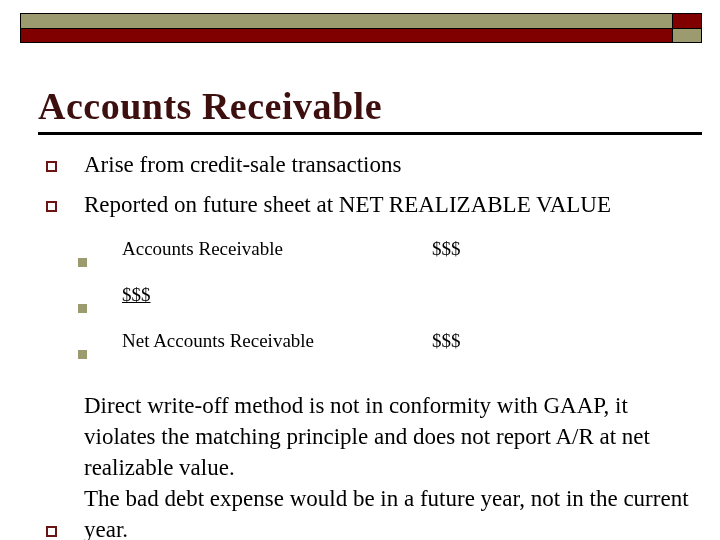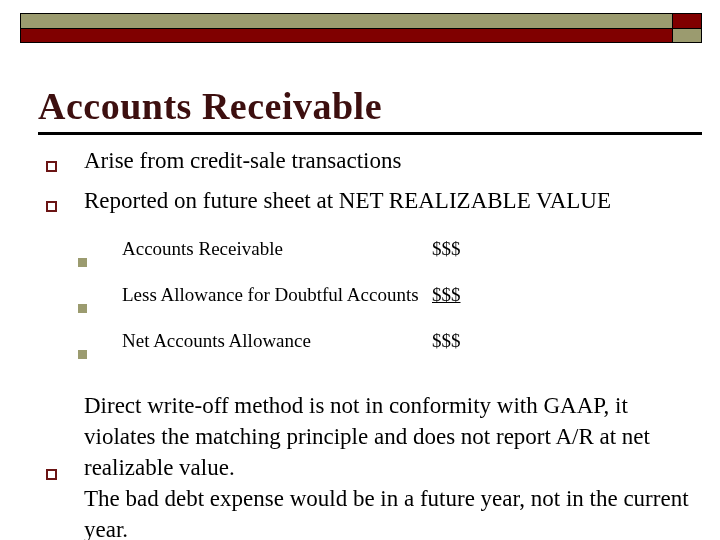--- a/index.html
+++ b/index.html
@@ -69,21 +69,21 @@
     position: absolute;
     left: 38px;
     top: 140px;
     width: 666px;
     color: #000000;
   }
 
   
   .l1 {
     display: flex;
-    align-items: center;
+    align-items: flex-end;
     font-size: 23px;
     line-height: 31px;
     margin-bottom: 0px;
   }
   .l1 .bullet {
     flex: 0 0 46px;
     padding-top: 9px;
     box-sizing: border-box;
     padding-left: 8px;
   }
@@ -166,27 +166,26 @@
   <div class="sublist">
 
     <div class="l2">
       <span class="bullet"><span class="sq-solid"></span></span>
       <span class="label">Accounts Receivable</span>
       <span class="amount">$$$</span>
     </div>
 
     <div class="l2">
       <span class="bullet"><span class="sq-solid"></span></span>
-      <span class="label">Less Allowance for Doubtful Accounts</span>
       <span class="amount ul">$$$</span>
     </div>
 
     <div class="l2">
       <span class="bullet"><span class="sq-solid"></span></span>
-      <span class="label">Net Accounts Allowance</span>
+      <span class="label">Net Accounts Receivable</span>
       <span class="amount">$$$</span>
     </div>
 
   </div>
 
   <div class="l1 para-block">
     <span class="bullet"><span class="sq-hollow"></span></span>
     <span class="txt">
       <span>Direct write-off method is not in conformity with GAAP, it violates the matching principle and does not report A/R at net realizable value.</span>
       <span class="para-line2">The bad debt expense would be in a future year, not in the current year.</span>

